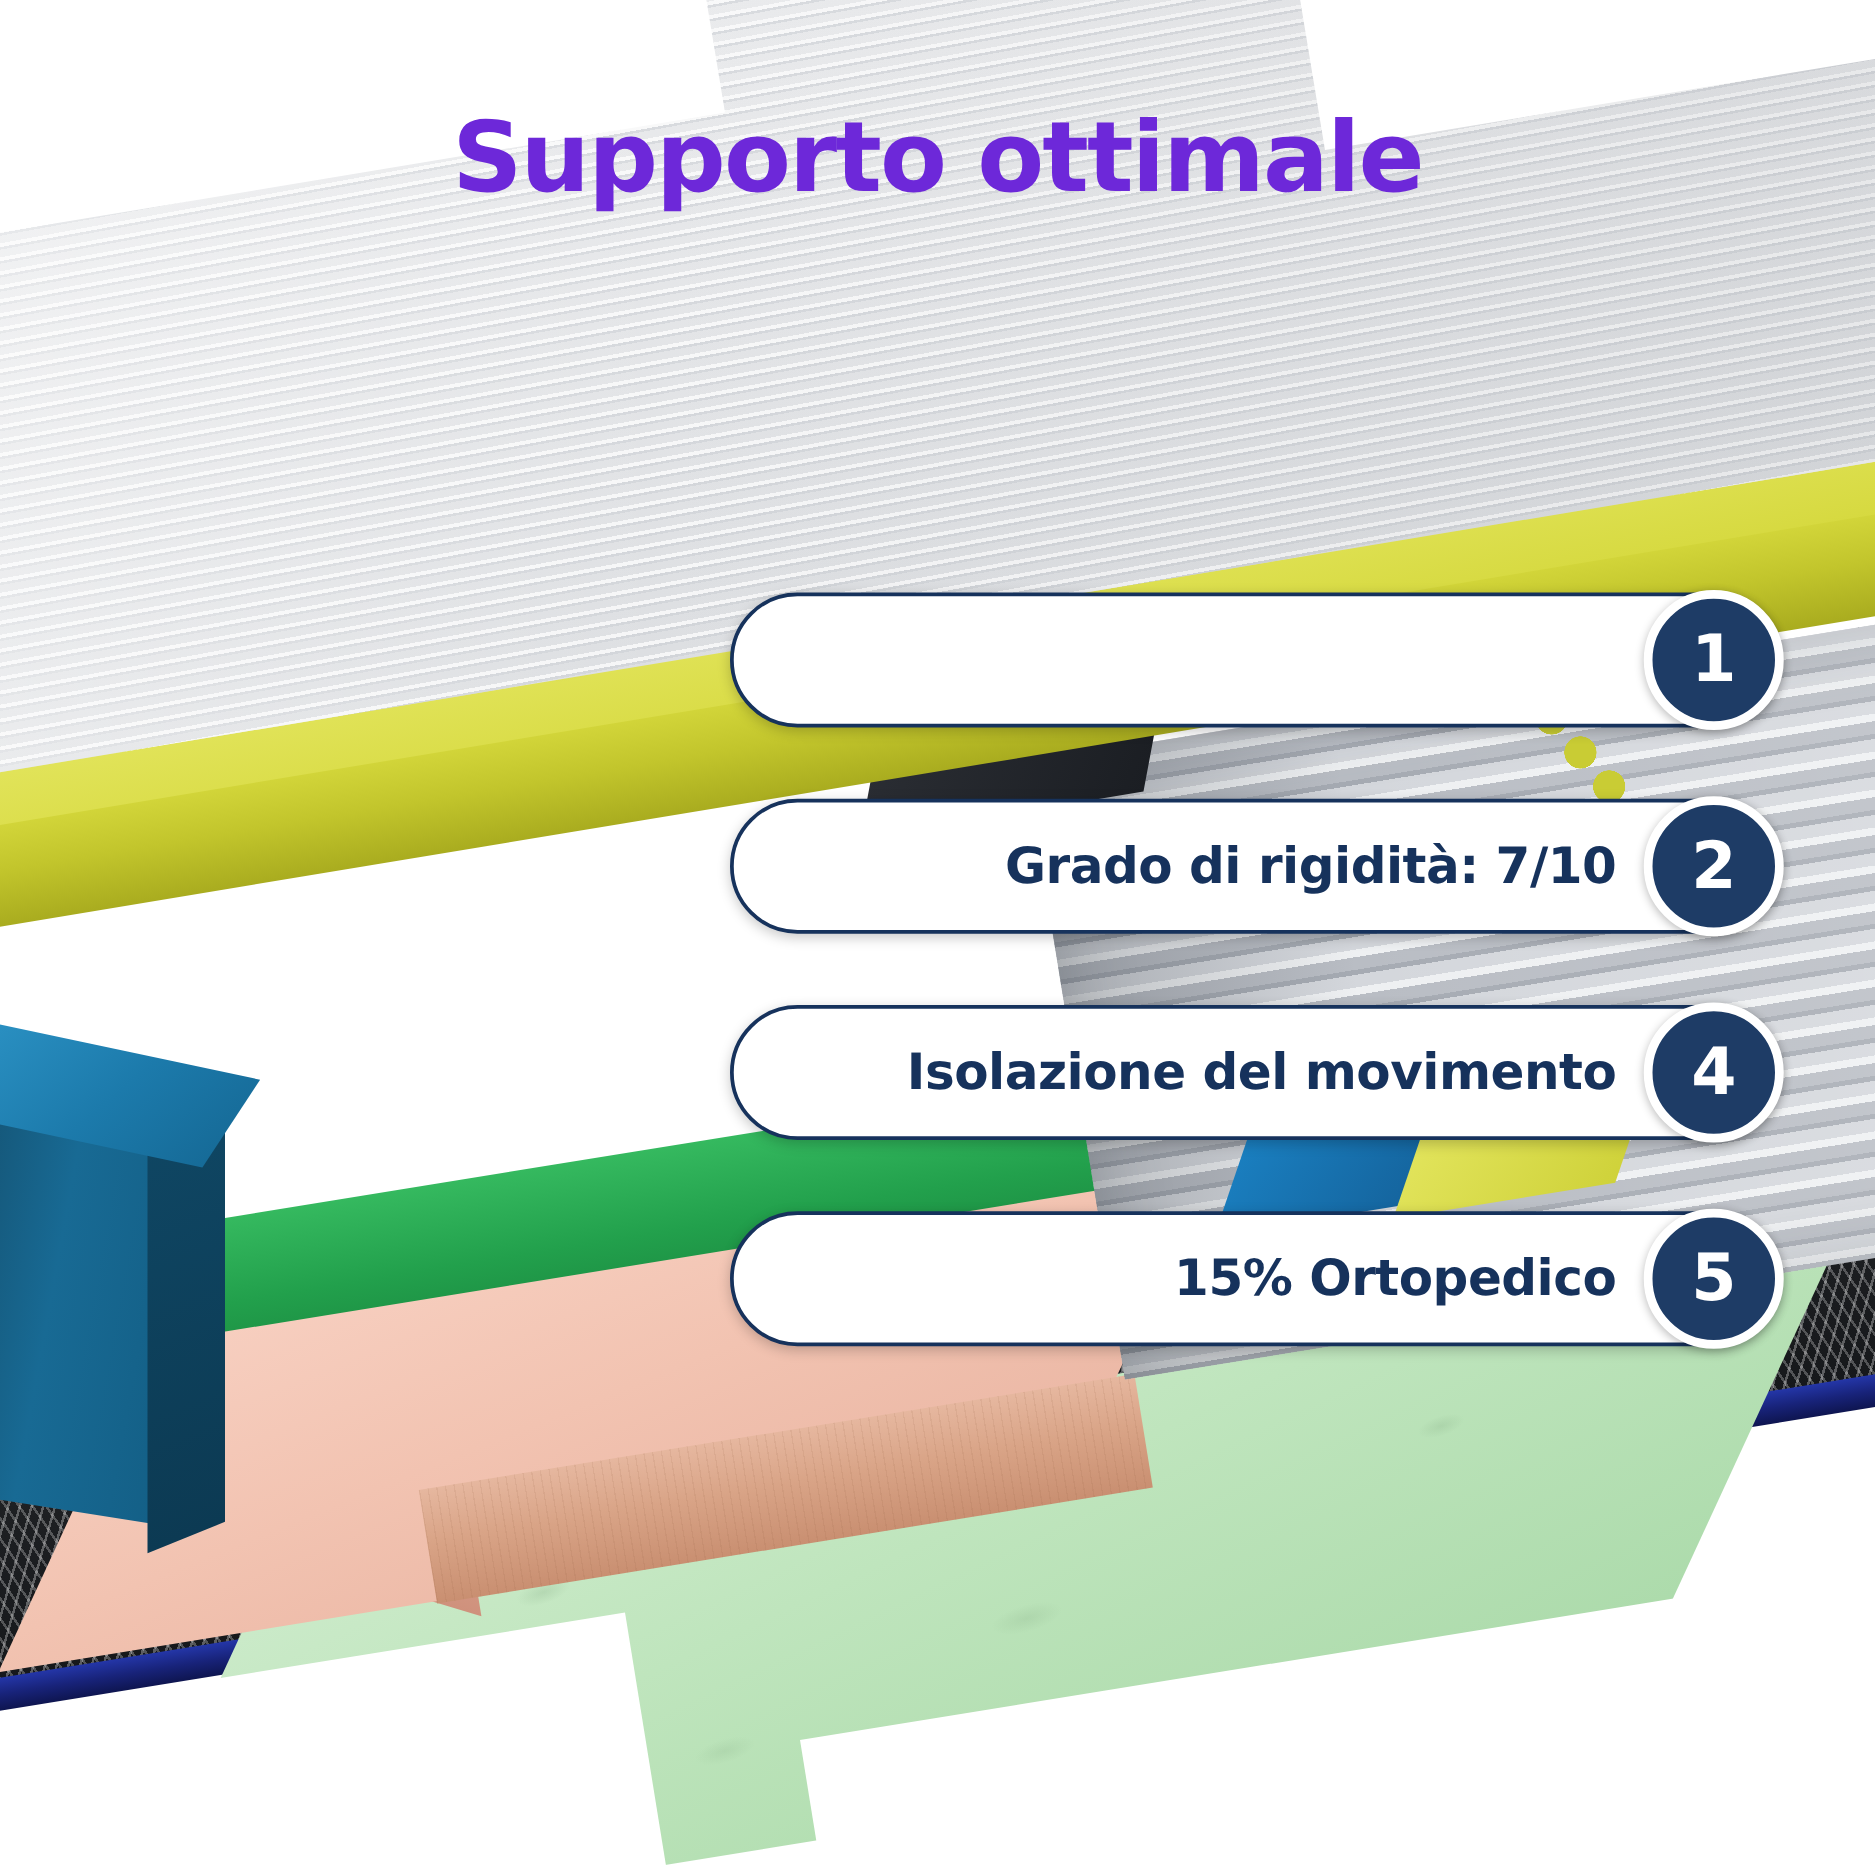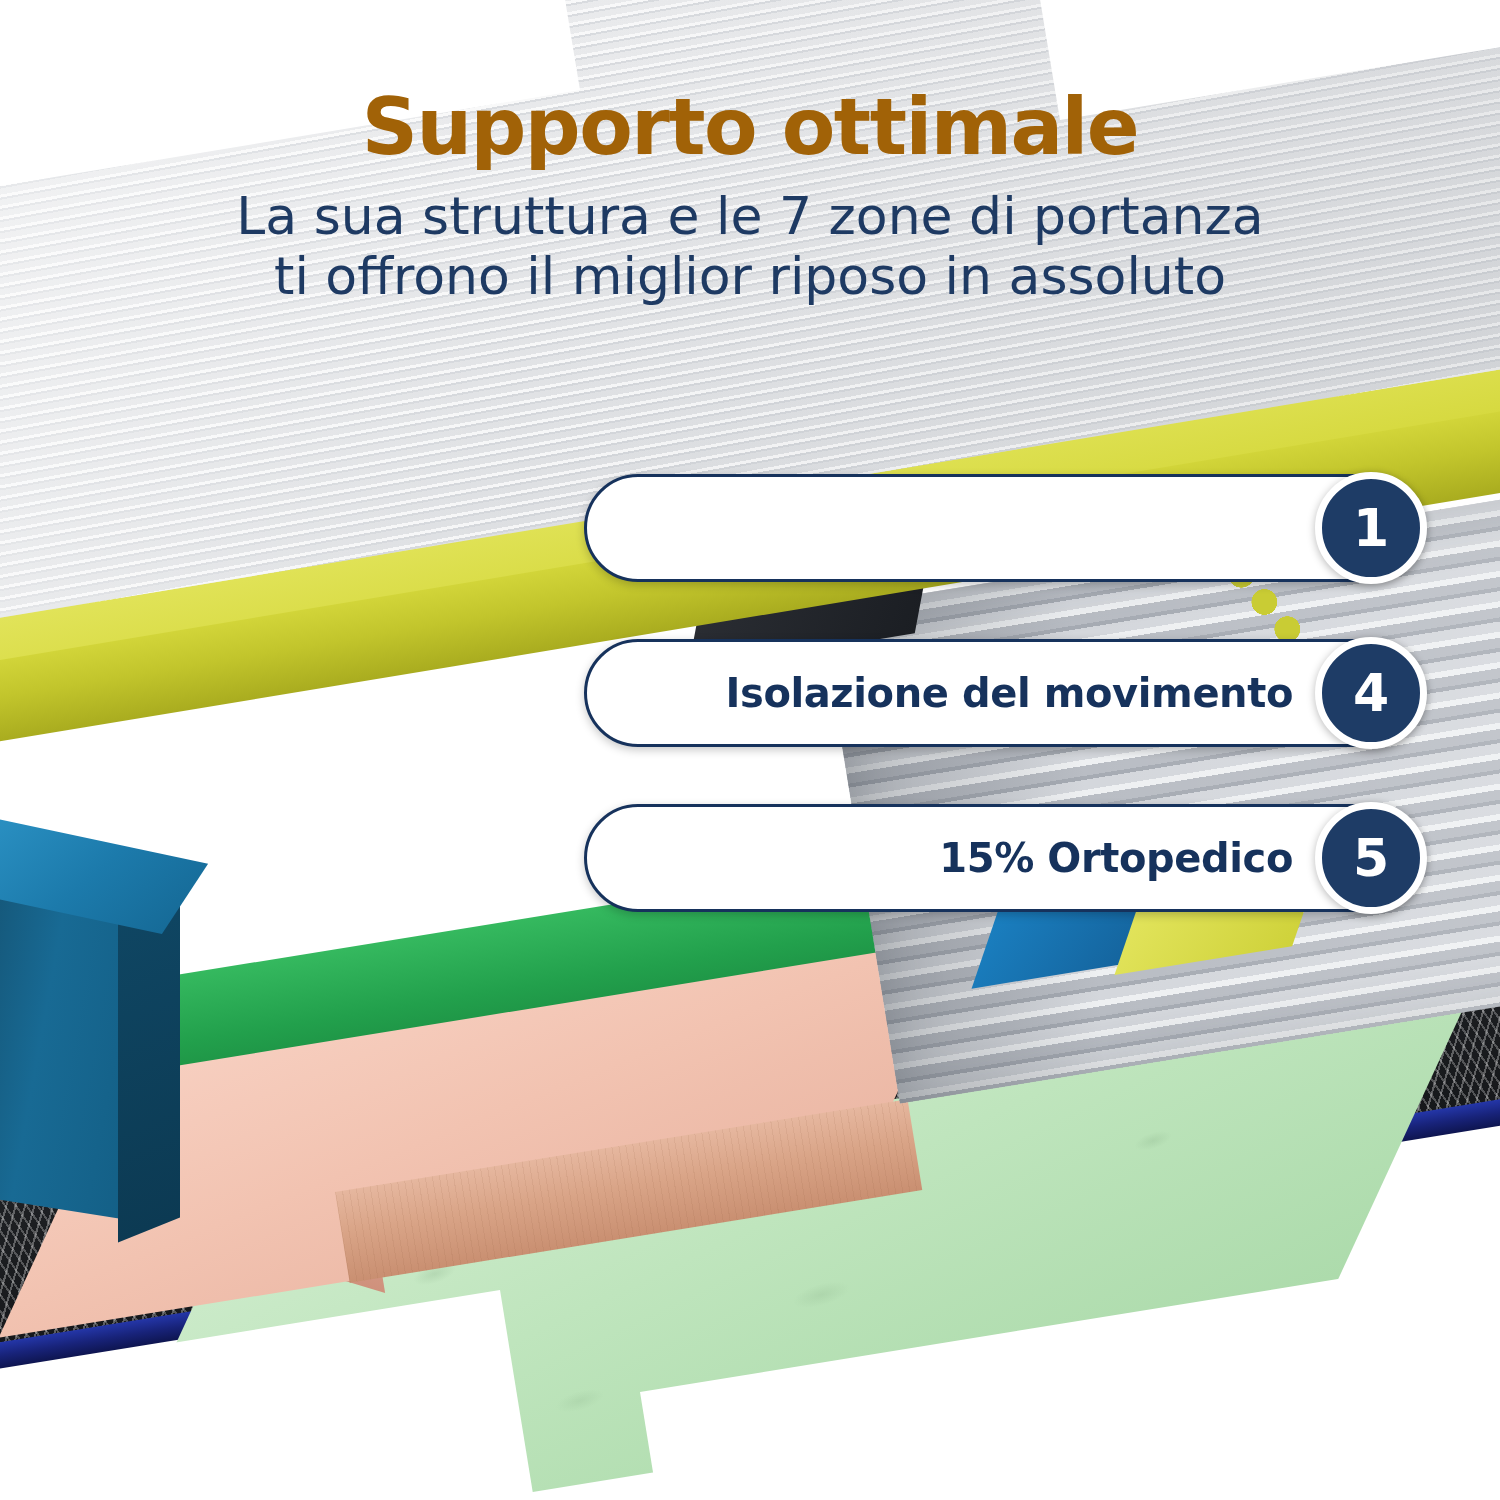--- a/index.html
+++ b/index.html
@@ -250,21 +250,21 @@
     position:absolute;left:1060px;top:-300px;width:900px;height:420px;
     background:#ffffff;transform:rotate(-9.4deg);transform-origin:0 100%;
   }
 
   
   .header{position:absolute;left:0;top:0;width:1500px;text-align:center;}
   .title{
     margin:0;padding:88px 0 0 0;
     font-size:78px;line-height:1.0;font-weight:800;
     letter-spacing:-1.5px;
-    color:#a16207;
+    color:#6d28d9;
     font-family:"DejaVu Sans", sans-serif;
   }
   .subtitle{
     margin:0;padding:20px 0 0 0;
     font-size:52px;line-height:1.16;font-weight:400;
     color:#1e3a63;
     font-family:"DejaVu Sans", sans-serif;
   }
   .subtitle span{display:block;}
 
@@ -469,34 +469,36 @@
     <div class="top-panel-shade"></div>
 
     <div class="corner-tl"></div>
     <div class="corner-tr"></div>
     <div class="corner-bl"></div>
     <div class="corner-br"></div>
   </div>
 
   <div class="header">
     <h1 class="title">Supporto ottimale</h1>
-    <p class="subtitle">
-      <span>La sua struttura e le 7 zone di portanza</span>
-      <span>ti offrono il miglior riposo in assoluto</span>
-    </p>
   </div>
 
   <div class="badges">
 
     <div class="badge w1">
       <span class="badge-num">
         <span>1</span>
       </span>
     </div>
 
+    <div class="badge w2">
+      <span class="badge-label">Grado di rigidità: 7/10</span>
+      <span class="badge-num">
+        <span>2</span>
+      </span>
+    </div>
 
 
     <div class="badge w4">
       <span class="badge-label">Isolazione del movimento</span>
       <span class="badge-num">
         <span>4</span>
       </span>
     </div>
 
     <div class="badge w5">

